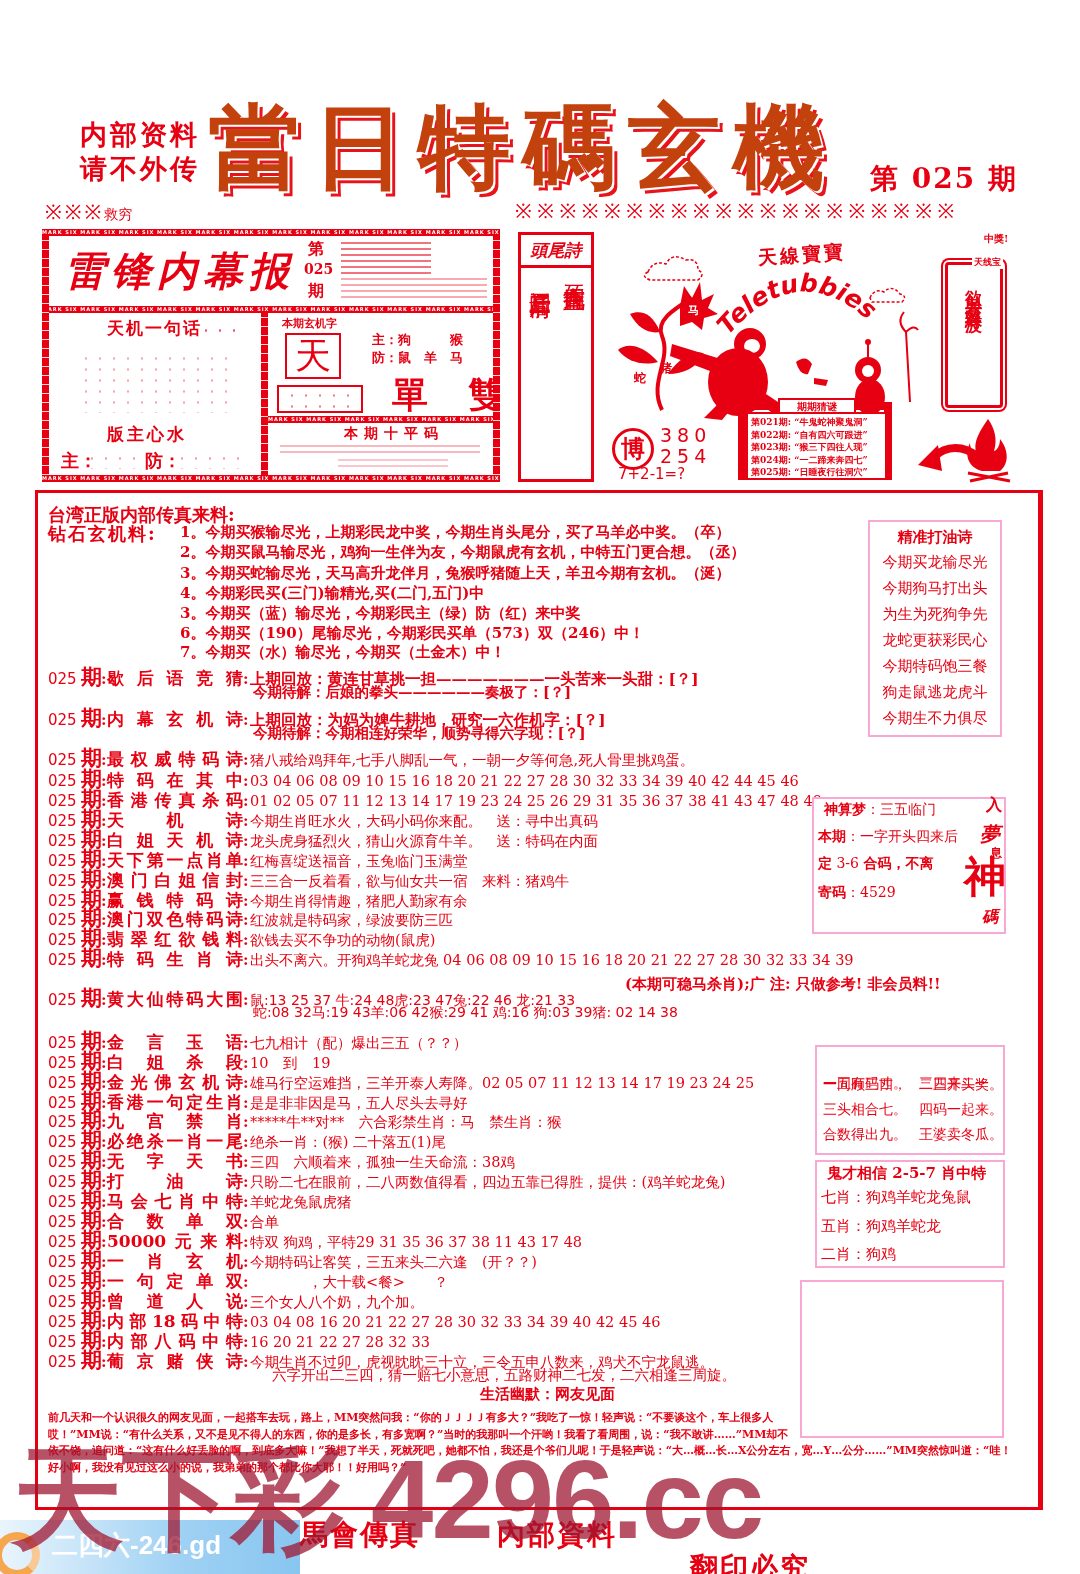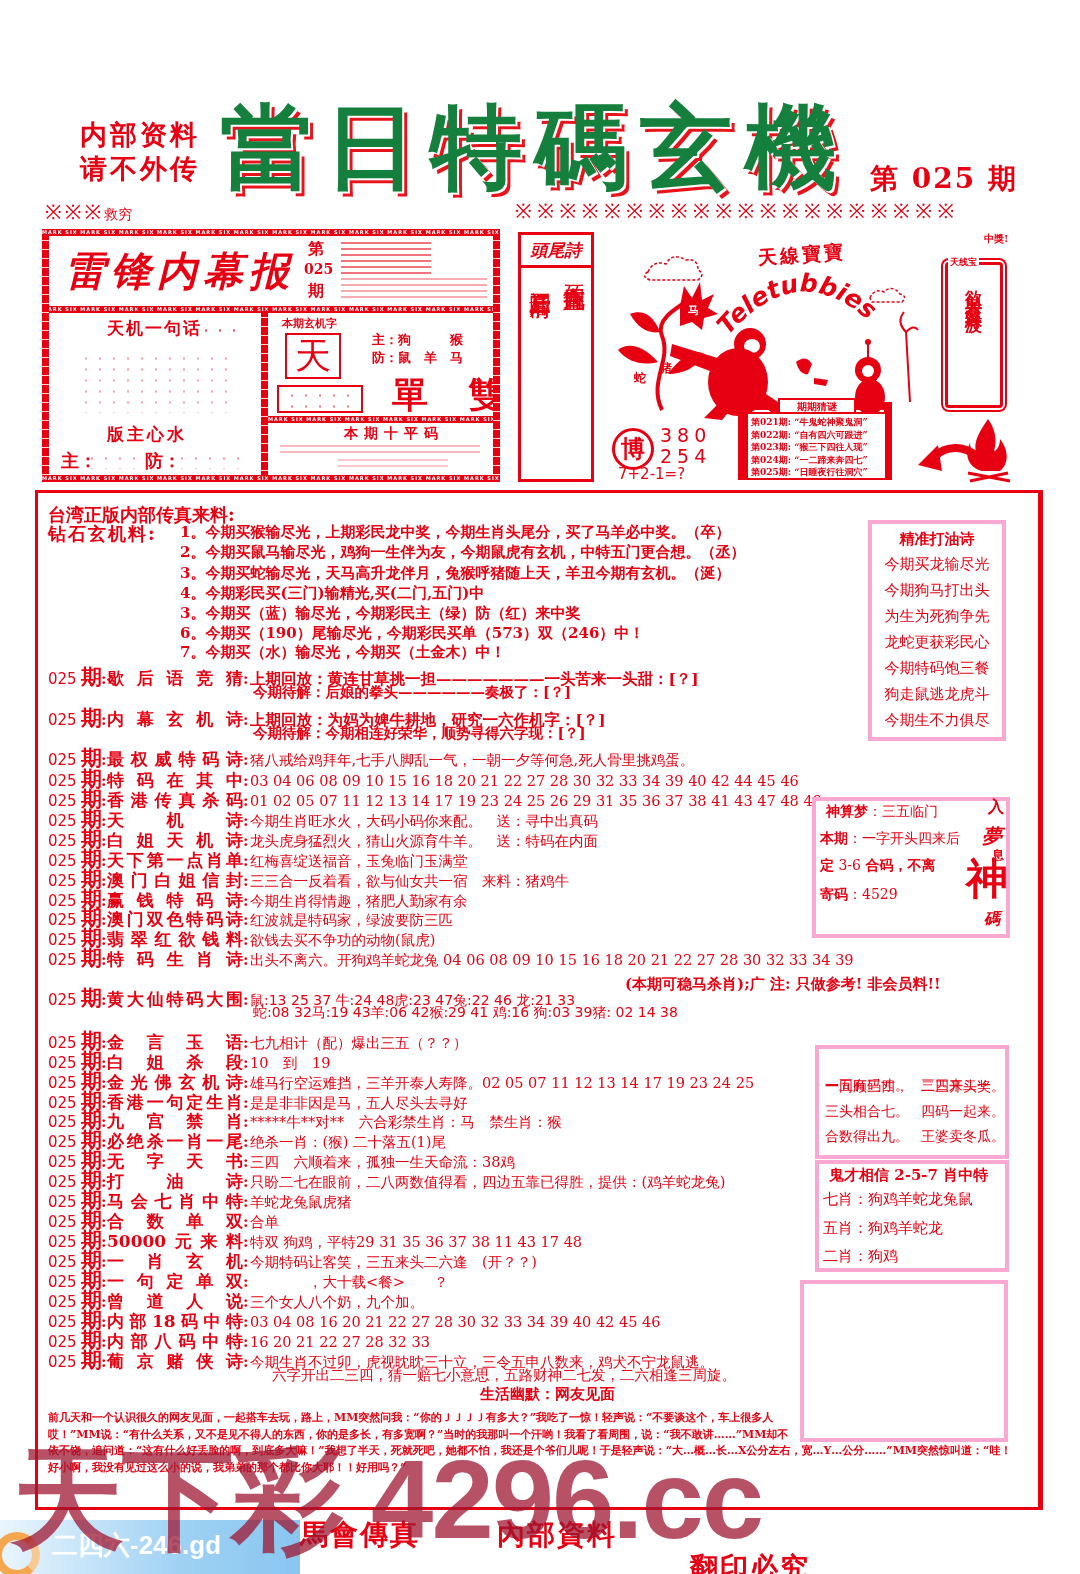--- a/index.html
+++ b/index.html
@@ -1,20 +1,20 @@
 <!DOCTYPE html>
 <html><head>
 <meta charset="utf-8">
 <style>
   html,body{margin:0;padding:0;background:#fff;}
   body{width:1080px;height:1574px;position:relative;overflow:hidden;font-family:"DejaVu Serif",serif;color:#e60012;}
   .abs{position:absolute;white-space:nowrap;}
   
   #notice{left:80px;top:118px;font-size:27px;font-weight:bold;line-height:34px;letter-spacing:3px;font-family:"DejaVu Sans",sans-serif;}
-  #title{left:220px;top:86px;font-size:92px;font-weight:900;letter-spacing:13px;color:#15803d;text-shadow:2px 2px 0 #fff,5px 5px 0 #e8141c;}
+  #title{left:208px;top:86px;font-size:92px;font-weight:900;letter-spacing:13px;color:#c2410c;text-shadow:2px 2px 0 #fff,5px 5px 0 #e8141c;}
   #issue{left:870px;top:160px;font-size:28px;font-weight:bold;letter-spacing:2px;}
   #lstars{left:45px;top:198px;font-size:20px;letter-spacing:3px;}
   #lstars .note{font-size:14px;letter-spacing:0;}
   #starrow{left:515px;top:197px;font-size:20px;letter-spacing:5.5px;}
 
   
   #leifeng{left:42px;top:229px;width:458px;height:253px;background:#e60012;}
   #leifeng .panel{position:absolute;background:#fff;overflow:hidden;}
   .strip{position:absolute;height:7px;overflow:hidden;white-space:nowrap;color:#fff;font:bold 5px "DejaVu Sans",sans-serif;line-height:7px;letter-spacing:1px;}
   .vstrip{position:absolute;width:7px;background:repeating-linear-gradient(180deg,#e60012 0 4px,#ffd7d9 4px 5px,#e60012 5px 9px);}
@@ -29,37 +29,37 @@
   
   #hist{left:738px;top:398px;width:154px;height:82px;}
   #hist .post{position:absolute;top:4px;width:8px;height:78px;background:#e60012;}
   #hist .bar{position:absolute;left:0;top:4px;width:154px;height:8px;background:#e60012;}
   #hist .hdr{position:absolute;left:40px;top:0;width:74px;height:14px;background:#fff;border:2px solid #e60012;font-size:10px;font-weight:bold;text-align:center;line-height:14px;}
   #hist .inner{position:absolute;left:8px;top:14px;width:134px;height:62px;border:2px solid #e60012;background:#fff;padding:2px 0 0 3px;}
   #hist .ln{font-size:9px;font-weight:bold;line-height:12.5px;white-space:nowrap;}
 
   
   #banner{left:945px;top:262px;width:52px;height:140px;border:3px solid #e60012;border-radius:4px;box-shadow:0 0 0 2px #fff,0 0 0 4px #e60012;}
-  #banner .lab{position:absolute;left:0;top:-9px;background:#fff;font-size:9px;font-weight:bold;padding:0 2px;text-align:center;}
+  #banner .lab{position:absolute;left:24px;top:-9px;background:#fff;font-size:9px;font-weight:bold;padding:0 2px;text-align:center;}
   #banner .txt{position:absolute;left:15px;top:12px;writing-mode:vertical-rl;font-size:17px;font-weight:bold;line-height:20px;letter-spacing:5px;}
 
   
   #mainbox{left:35px;top:490px;width:1000px;height:1014px;border:3px solid #e60012;border-right-width:5px;}
   .row{position:absolute;left:48px;height:20px;display:flex;align-items:baseline;white-space:nowrap;}
   .per{width:33px;font-size:15px;font-family:"DejaVu Sans",sans-serif;}
   .qi{width:20px;font-size:21px;font-weight:bold;}
   .col{width:6px;font-size:15px;font-weight:bold;}
   .lbl{display:inline-block;width:136px;font-size:17px;font-weight:bold;text-align:justify;text-align-last:justify;}
   .txt{font-size:14.5px;padding-left:1px;}
   .b{font-weight:bold;font-size:15.5px;}
   .sans{font-family:"DejaVu Sans",sans-serif;font-size:14px;}
   .cont{position:absolute;left:253px;white-space:nowrap;font-size:14.5px;}
   .item{position:absolute;left:180px;font-size:15px;font-weight:bold;white-space:nowrap;}
 
-  .rbox{position:absolute;border:4px solid #f9a8d4;background:#fff;}
+  .rbox{position:absolute;border:2px solid #f9a8d4;background:#fff;}
   .oil .t{font-size:15px;font-weight:bold;text-align:center;margin:6px 0 2px;}
   .oil .l{font-size:15px;line-height:26px;text-align:center;}
 
   #footer span{position:absolute;font-size:28px;font-weight:bold;white-space:nowrap;letter-spacing:2px;}
   #wm{left:12px;top:1425px;font:bold 112px "Liberation Sans",sans-serif;color:rgba(158,22,48,.74);z-index:5;letter-spacing:-2px;}
   #badge{left:0;top:1520px;width:300px;height:54px;background:linear-gradient(90deg,#eaf5fd,#9fd1f3 60%,#88c6f0);z-index:3;}
   #badge .ring{position:absolute;left:-6px;top:12px;width:30px;height:30px;border:8px solid #f5a64f;border-radius:50%;border-right-color:#f9c995;}
   #badge .t{position:absolute;left:52px;top:8px;font:bold 26px "Liberation Sans",sans-serif;color:#fff;}
 </style>
 </head>

